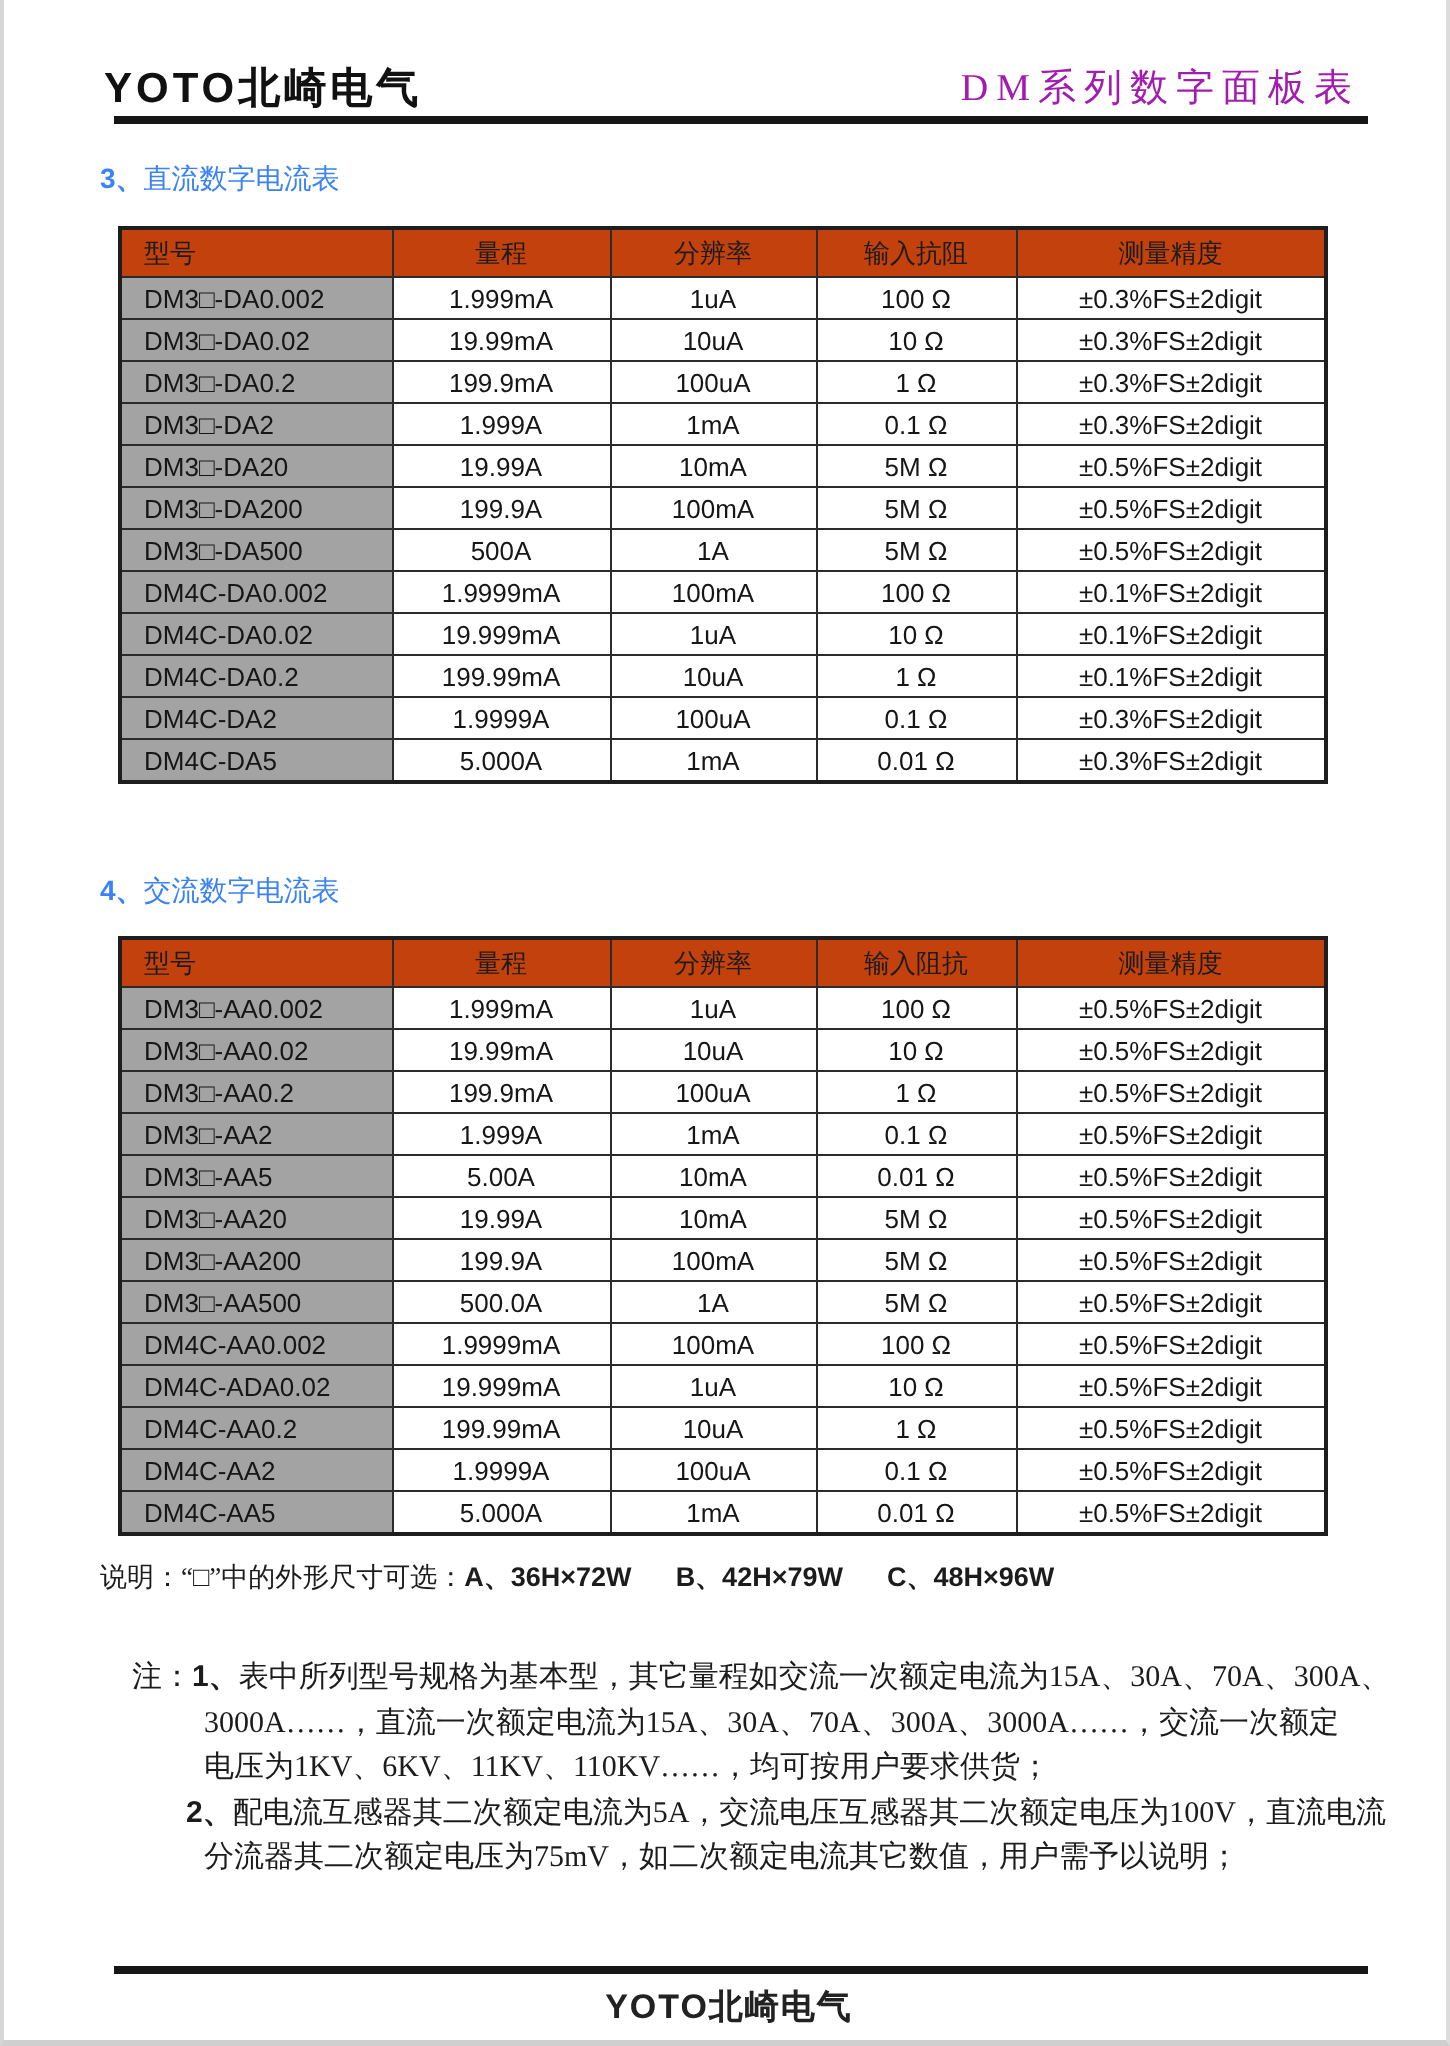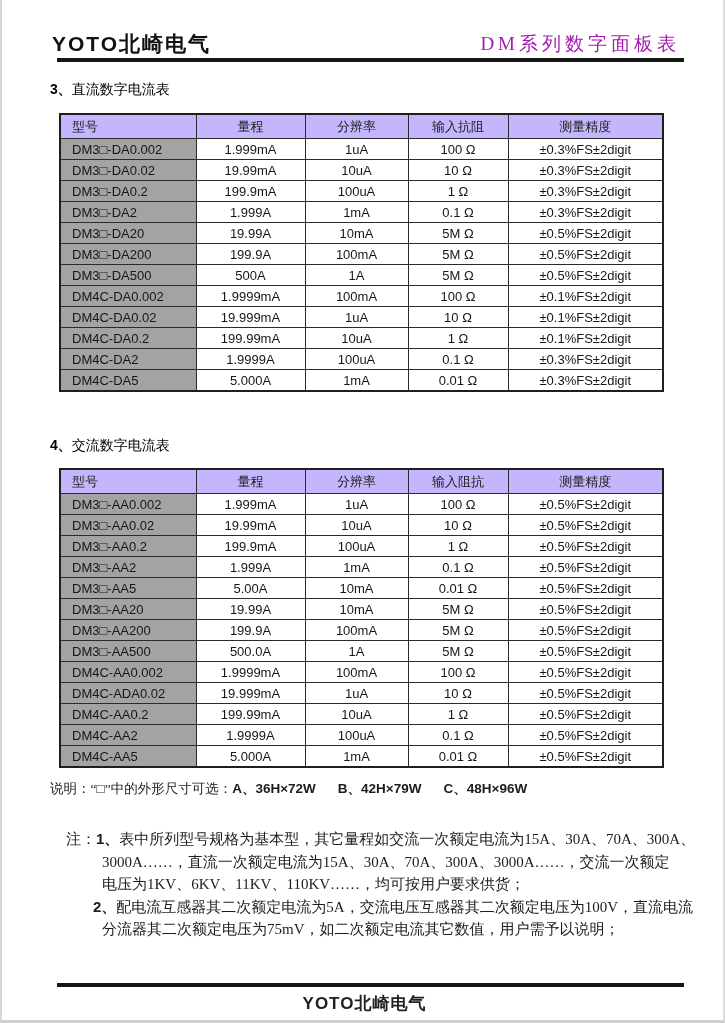--- a/index.html
+++ b/index.html
@@ -25,21 +25,21 @@
   .doc-title{
     position:absolute;right:43px;top:31px;
     font-size:19px;letter-spacing:4px;color:#a21caf;
     font-family:"Liberation Serif","DejaVu Serif",serif;
   }
   .rule{position:absolute;left:55px;width:627px;height:4px;background:#161616;}
   .rule-top{top:58px;}
   .rule-bottom{top:983px;}
 
   
-  .sec-title{position:absolute;left:48px;font-size:14px;color:#000000;}
+  .sec-title{position:absolute;left:48px;font-size:14px;color:#3b82f6;}
   .sec-title .num{font-family:"Liberation Sans","DejaVu Sans",sans-serif;font-weight:bold;}
   .sec3{top:81px;}
   .sec4{top:437px;}
 
   
   table.spec{
     position:absolute;left:57px;
     border-collapse:collapse;
     table-layout:fixed;
     width:603px;
@@ -50,21 +50,21 @@
   table.spec th, table.spec td{
     border:1px solid #2b2b2b;
     height:20px;
     padding:0;
     text-align:center;
     vertical-align:middle;
     overflow:hidden;
     white-space:nowrap;
   }
   table.spec th{
-    background:#c4b5fd;
+    background:#c2410c;
     font-weight:normal;
     font-size:13px;
     height:23px;
     font-family:Liberation Serif, serif;
   }
   table.spec th.model, table.spec td.model{
     text-align:left;padding-left:11px;
   }
   table.spec td{
     font-family:"Liberation Sans","DejaVu Sans",sans-serif;

